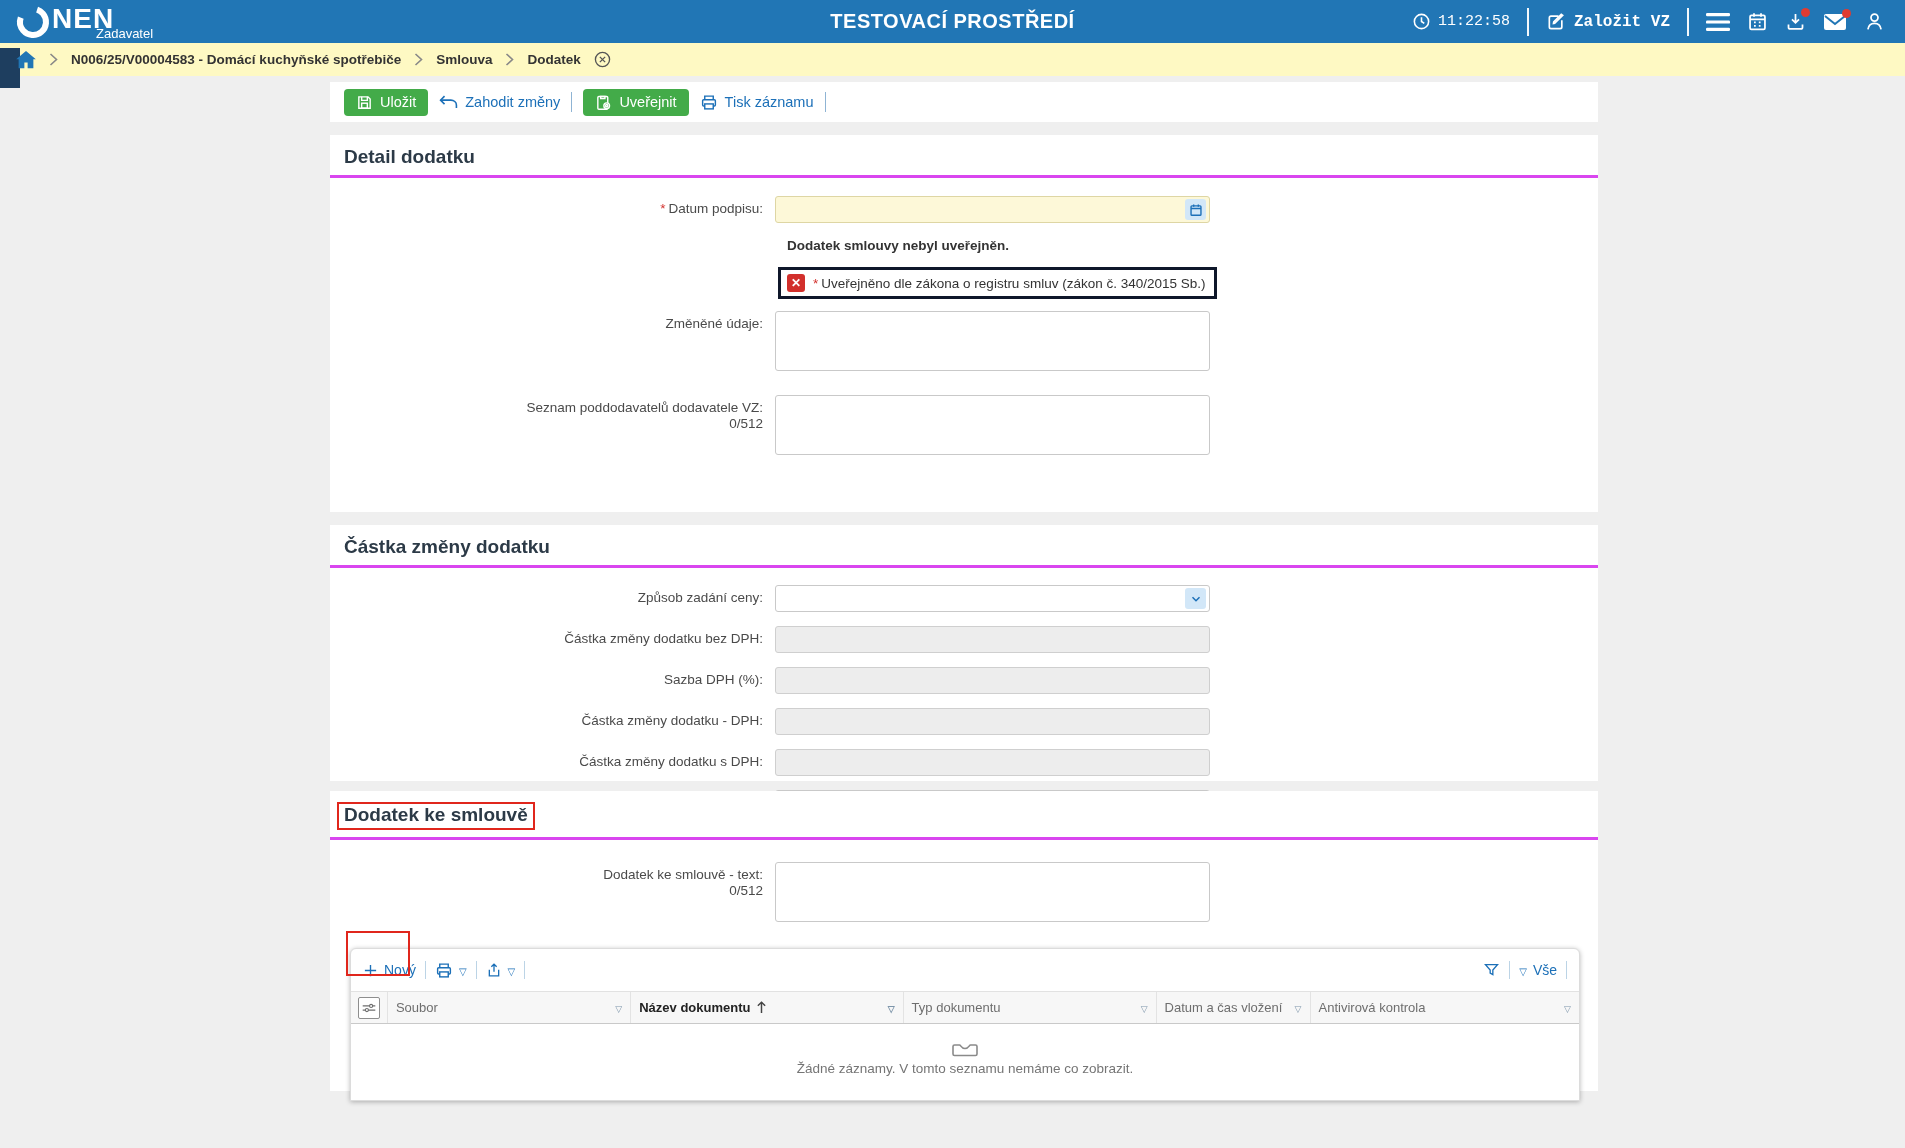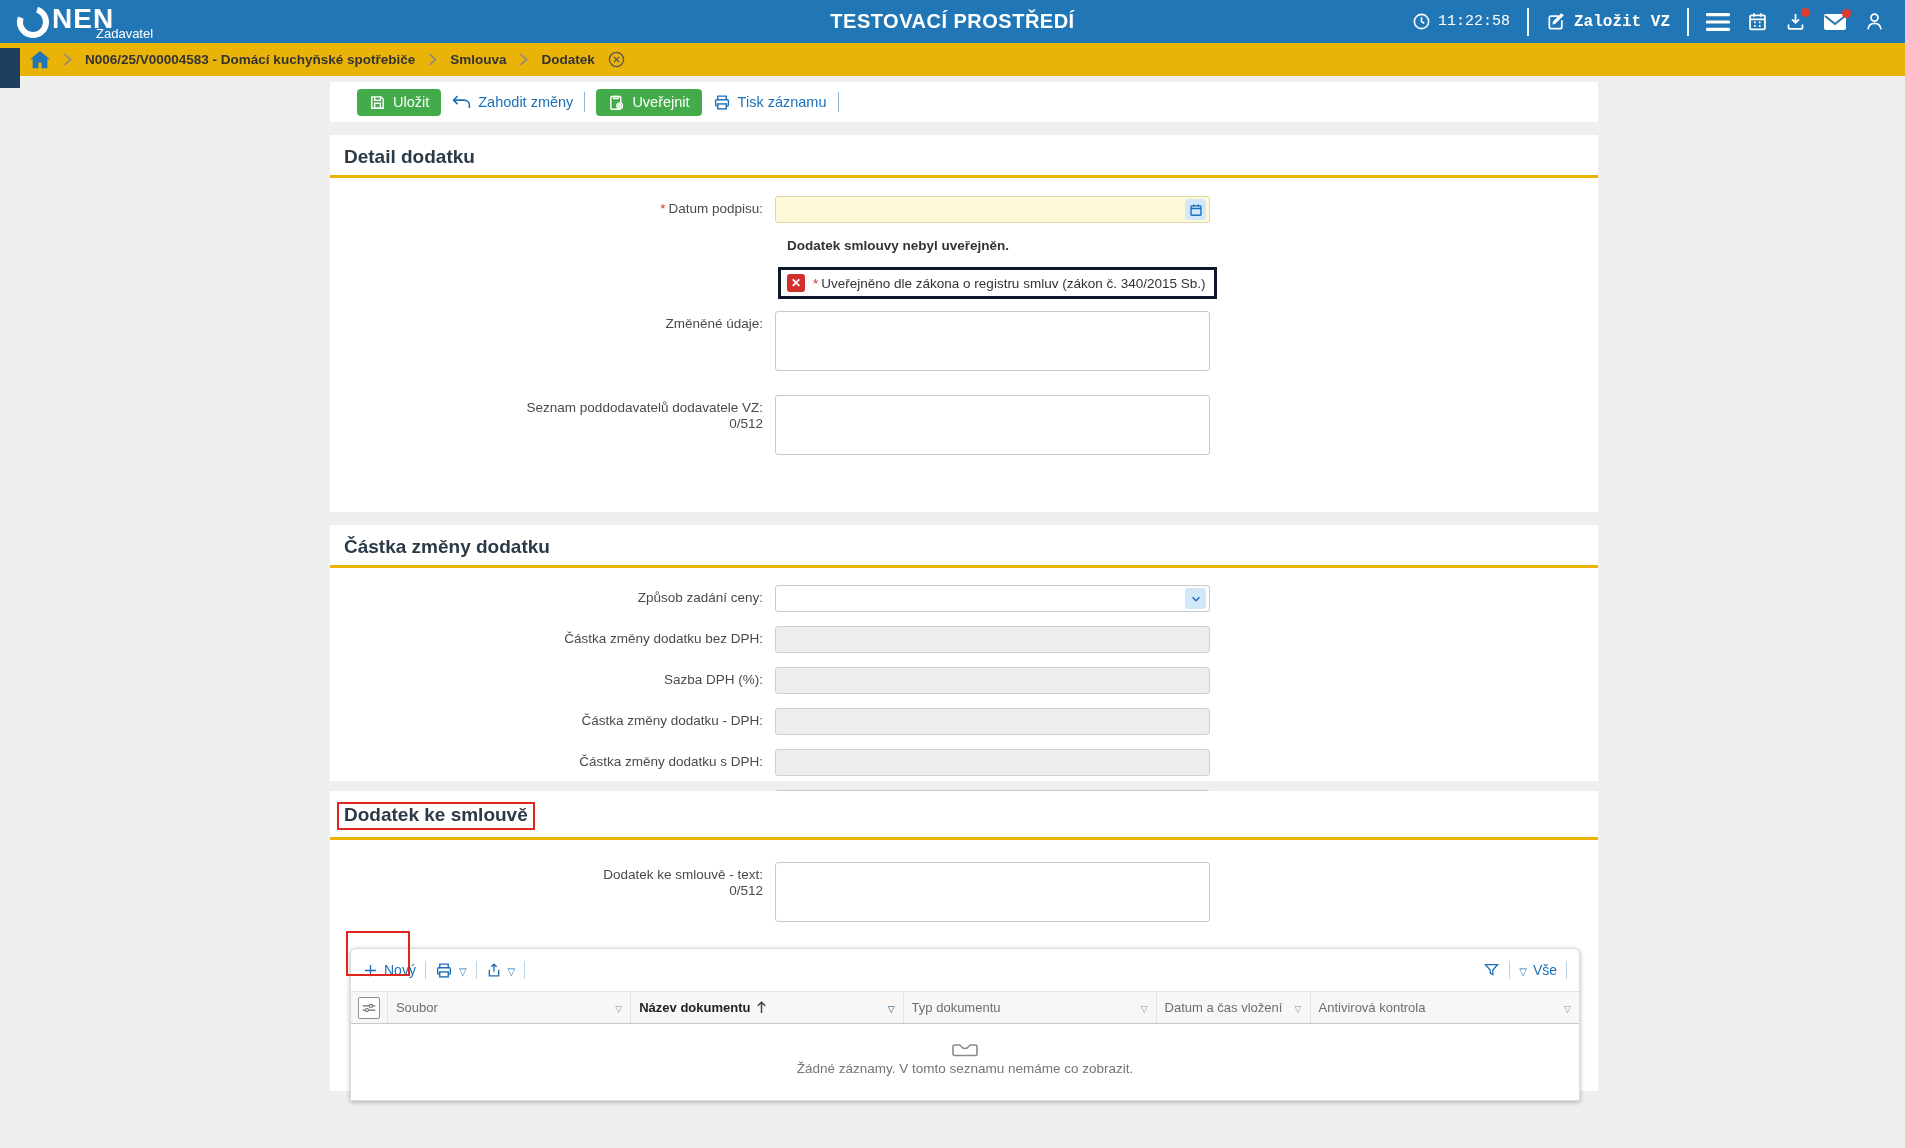--- a/index.html
+++ b/index.html
@@ -16,42 +16,42 @@
   .env-title { position:absolute; left:50%; transform:translateX(-50%); top:10px;
     font-size:20px; font-weight:bold; letter-spacing:.5px; white-space:nowrap; }
   .header-right { margin-left:auto; display:flex; align-items:center; gap:17px; padding-right:20px;font-family:Liberation Mono, monospace; }
   .clock-wrap { display:flex; align-items:center; gap:7px; font-size:15px; }
   .hsep { width:2px; height:28px; background:rgba(255,255,255,.95); }
   .newvz { display:flex; align-items:center; gap:8px; font-size:16px; font-weight:bold; cursor:pointer; }
   .hicon { position:relative; display:flex; align-items:center; cursor:pointer; }
   .dot { position:absolute; top:-3px; right:-4px; width:9px; height:9px; border-radius:50%; background:#e03b30; }
 
   
-  .crumbbar { height:33px; background:#eab308; display:flex; align-items:center;
-    padding-left:30px; gap:13px; position:relative;text-align:center; }
+  .crumbbar { height:33px; background:#fef9c3; display:flex; align-items:center;
+    padding-left:16px; gap:13px; position:relative;text-align:center; }
   .edge-tab { position:absolute; left:0; top:5px; width:20px; height:40px; background:#1e3e5f; }
   .crumb { font-size:13.5px; font-weight:bold; color:#333; cursor:pointer; white-space:nowrap; }
   .crumb-chev { display:flex; align-items:center; }
 
   
   .content { margin-left:330px; width:1268px; }
   .actionbar { margin-top:6px; height:40px; background:#fff; display:flex; align-items:center;
-    padding-left:27px; gap:11px; }
+    padding-left:14px; gap:11px; }
   .btn-green { display:inline-flex; align-items:center; gap:7px; background:#43ab49; color:#fff;
     font-size:14.5px; padding:5px 12px; border-radius:4px; border:none; cursor:pointer;
     font-family:inherit; }
   .link-blue { display:inline-flex; align-items:center; gap:7px; color:#1c70b8; font-size:14.5px;
     cursor:pointer; background:none; border:none; font-family:inherit; }
   .tsep { width:1px; height:20px; background:#8fb4d4; }
 
   .panel { background:#fff; position:relative; }
   .p1 { margin-top:13px; height:377px; }
   .p2 { margin-top:13px; height:256px; }
   .p3 { margin-top:10px; height:300px; }
-  .sec-head { padding:11px 14px 7px; border-bottom:3px solid #eab308; }
+  .sec-head { padding:11px 14px 7px; border-bottom:3px solid #d946ef; }
   .sec-title { font-size:19px; font-weight:bold; color:#2c3a47; display:inline-block; }
   .ann-title { border:2px solid #e0261c; padding:0 5px 2px 5px; margin-left:-7px; }
   .form { padding-top:18px; }
   .p2 .form { padding-top:17px; }
   .p3 .form { padding-top:22px; }
   .frow { display:flex; align-items:flex-start; margin-bottom:14px; }
   .flabel { width:445px; text-align:right; padding-right:12px; padding-top:5px;
     font-size:13.5px; color:#4a4a4a; line-height:16px; }
   .fctrl { width:435px; position:relative; }
   .req-star { color:#d2302c; margin-right:3px; }

